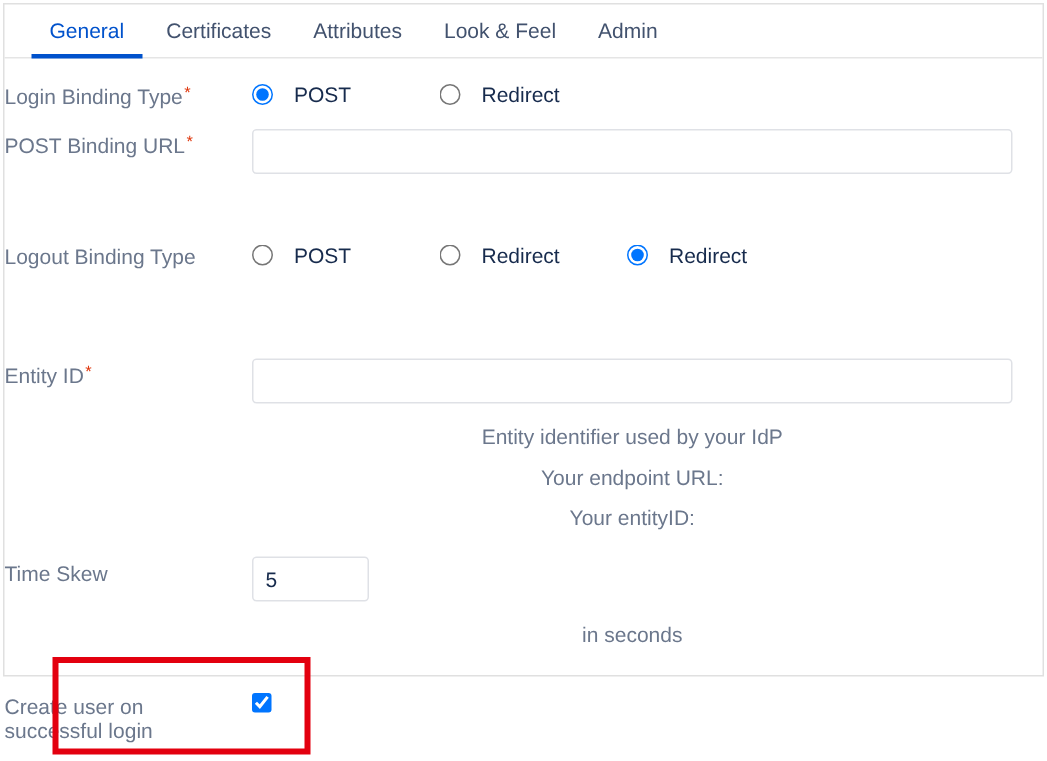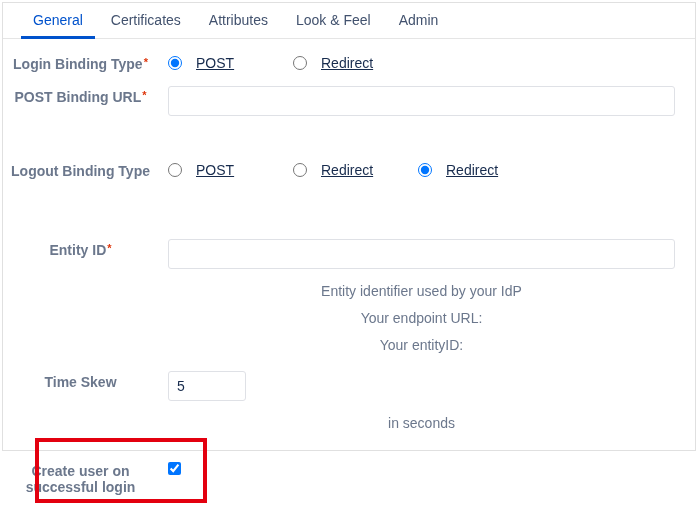--- a/index.html
+++ b/index.html
@@ -46,26 +46,26 @@
     .form {
       padding-top: 14px;
     }
     .row {
       display: flex;
       align-items: flex-start;
       margin-bottom: 4px;
     }
     .label-col {
       width: 165px;
-      text-align: center;
+      text-align: left;
       padding-right: 10px;
       padding-top: 3px;
       color: #6b778c;
       font-size: 14px;
-      font-weight: 700;
+      font-weight: 400;
     }
     .label-col .req {
       color: #de350b;
       font-size: 11px;
       vertical-align: top;
       margin-left: 1px;
     }
     .field-col {
       flex: 1;
       padding-right: 20px;
@@ -83,21 +83,20 @@
     .radio-option input[type="radio"] {
       width: 14px;
       height: 14px;
       margin-right: 14px;
       cursor: pointer;
     }
     .radio-option label {
       color: #172b4d;
       font-size: 14px;
       cursor: pointer;
-      text-decoration: underline;
     }
     .text-input {
       width: 100%;
       height: 30px;
       border: 1px solid #dfe1e6;
       border-radius: 3px;
       padding: 4px 8px;
       font-size: 14px;
       color: #172b4d;
     }

